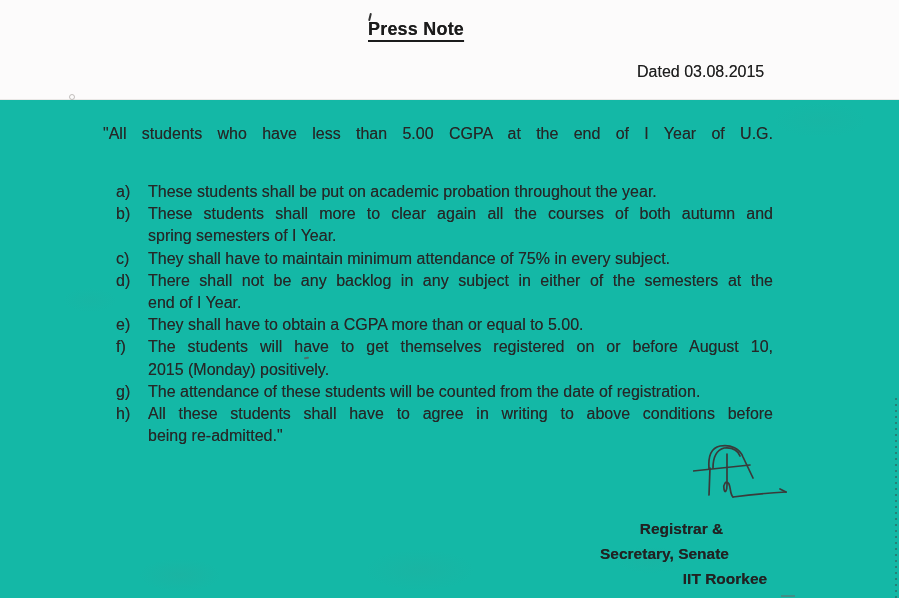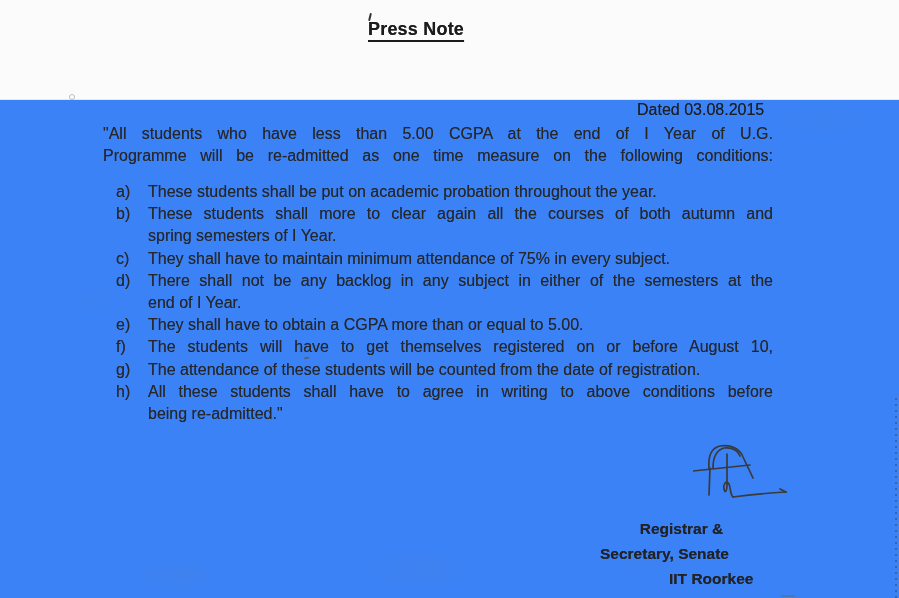--- a/index.html
+++ b/index.html
@@ -1,18 +1,18 @@
 <!DOCTYPE html>
 <html><head>
 <meta charset="utf-8">
 <style>
   html,body{margin:0;padding:0;}
   #page{
     position:relative; width:899px; height:598px; overflow:hidden;
-    background:#3b82f6;
+    background:#14b8a6;
     font-family:"Liberation Sans", sans-serif;
     color:#2a2a2a;
   }
   .band-top{position:absolute;left:0;top:0;width:899px;height:99px;background:#fcfbfb;}
   .seam{position:absolute;left:0;top:99px;width:899px;height:1px;background:#eae8e6;}
   .mottle{position:absolute;left:0;top:0;width:899px;height:598px;pointer-events:none;
     background:
       radial-gradient(60px 24px at 180px 575px, rgba(120,115,110,0.06), transparent 70%),
       radial-gradient(80px 30px at 420px 570px, rgba(120,115,110,0.05), transparent 70%),
       radial-gradient(50px 20px at 650px 560px, rgba(120,115,110,0.04), transparent 70%),
@@ -23,21 +23,20 @@
     position:absolute; left:368px; top:19px;
     font-size:18px; font-weight:bold; color:#1b1b1b; letter-spacing:.2px;
     text-decoration:underline; text-underline-offset:5px; text-decoration-thickness:2px;
     text-shadow:0 0 .5px rgba(20,20,20,.7);
   }
   .tick{position:absolute;left:369px;top:13px;width:2px;height:8px;background:#333;
     transform:rotate(14deg);border-radius:1px;}
   .date{
     position:absolute; left:637px; top:63px; font-size:16px; color:#1e1e1e;
     text-shadow:0 0 .4px rgba(25,25,25,.6);
-    margin-top:38px;
   }
   .intro{
     position:absolute; left:103px; top:123px; width:670px;
     font-size:16px; line-height:22.2px; color:#272727;
     text-shadow:0 0 .45px rgba(30,30,30,.55);
   }
   .jline{text-align:justify; text-align-last:justify; text-justify:inter-word;}
   .lline{text-align:left;}
   .list{
     position:absolute; left:116px; top:181px; width:657px;
@@ -51,21 +50,21 @@
   .sig-name{
     position:absolute; left:600px; top:499px; width:164px; text-align:right;
     font-size:16px; color:#2c2c2c; text-shadow:0 0 .4px rgba(30,30,30,.6);
   }
   .sig-bold{
     position:absolute; font-size:15.5px; font-weight:bold; color:#222;
     text-shadow:0 0 .4px rgba(25,25,25,.6);
   }
   .sig-role1{left:600px; top:520px; width:163px; text-align:center;}
   .sig-role2{left:600px; top:545px; width:166px; text-align:left;}
-  .sig-role3{left:645px; top:570px; width:160px; text-align:left;margin-left:24px;}
+  .sig-role3{left:645px; top:570px; width:160px; text-align:center;}
   .edge-streak{
     position:absolute; left:895px; top:398px; width:2px; height:200px; opacity:.55;
     background:repeating-linear-gradient(180deg, rgba(60,60,60,.8) 0 2px, transparent 2px 6px);
   }
   .speck-circle{position:absolute;left:69px;top:94px;width:4px;height:4px;border:1px solid #a9a5a2;
     border-radius:50%;opacity:.7;}
   .speck-dash{position:absolute;left:304px;top:357px;width:5px;height:2px;background:#5a5a5a;
     transform:rotate(-8deg);opacity:.8;border-radius:1px;}
   .speck-bottom{position:absolute;left:781px;top:595px;width:14px;height:2px;background:#6a6a6a;opacity:.5;}
 </style>
@@ -77,21 +76,20 @@
   <div class="seam"></div>
   <div class="mottle"></div>
 
   <span class="tick"></span>
   <div class="title">Press Note</div>
 
   <div class="date">Dated 03.08.2015</div>
 
   <div class="intro">
     <div class="jline">"All students who have less than 5.00 CGPA at the end of I Year of U.G.</div>
-    <div class="jline">Programme will be re-admitted as one time measure on the following conditions:</div>
   </div>
 
   <div class="list">
     <div class="item">
       <div class="marker">a)</div>
       <div class="txt">
           <div class="lline">These students shall be put on academic probation throughout the year.</div>
         </div>
     </div>
     <div class="item">
@@ -117,20 +115,21 @@
     <div class="item">
       <div class="marker">e)</div>
       <div class="txt">
           <div class="lline">They shall have to obtain a CGPA more than or equal to 5.00.</div>
         </div>
     </div>
     <div class="item">
       <div class="marker">f)</div>
       <div class="txt">
         <div class="jline">The students will have to get themselves registered on or before August 10,</div>
+        <div class="lline">2015 (Monday) positively.</div>
       </div>
     </div>
     <div class="item">
       <div class="marker">g)</div>
       <div class="txt">
           <div class="lline">The attendance of these students will be counted from the date of registration.</div>
         </div>
     </div>
     <div class="item">
       <div class="marker">h)</div>

